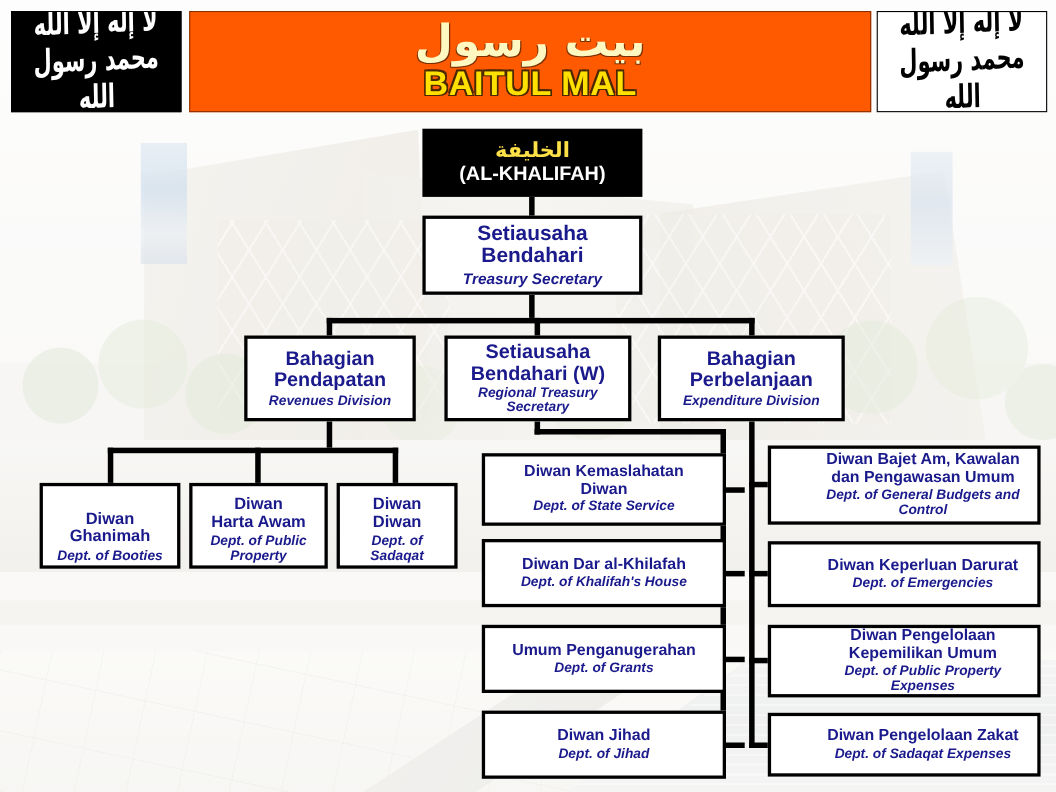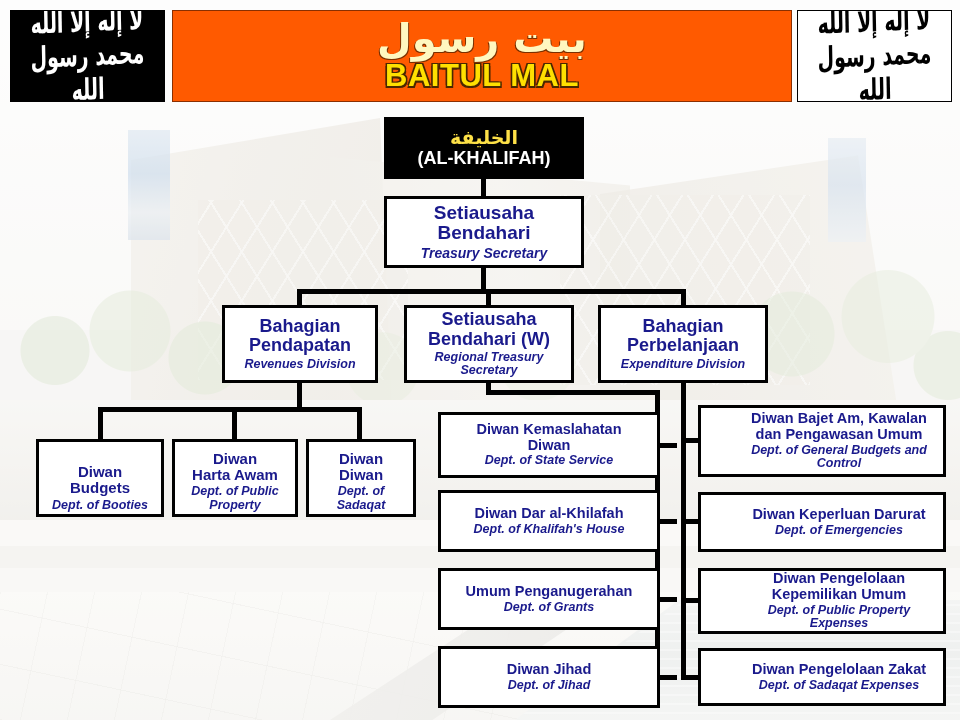--- a/index.html
+++ b/index.html
@@ -234,21 +234,21 @@
   </div>
 
   <div class="node tier3" id="n-expenditure">
     <div class="ml">Bahagian</div>
     <div class="ml">Perbelanjaan</div>
     <div class="en">Expenditure Division</div>
   </div>
 
   <div class="node leafL" id="n-ghanimah">
     <div class="ml">Diwan</div>
-    <div class="ml">Budgets</div>
+    <div class="ml">Ghanimah</div>
     <div class="en">Dept. of Booties</div>
   </div>
 
   <div class="node leafL" id="n-harta">
     <div class="ml">Diwan</div>
     <div class="ml">Harta Awam</div>
     <div class="en">Dept. of Public Property</div>
   </div>
 
   <div class="node leafL" id="n-zakat">

